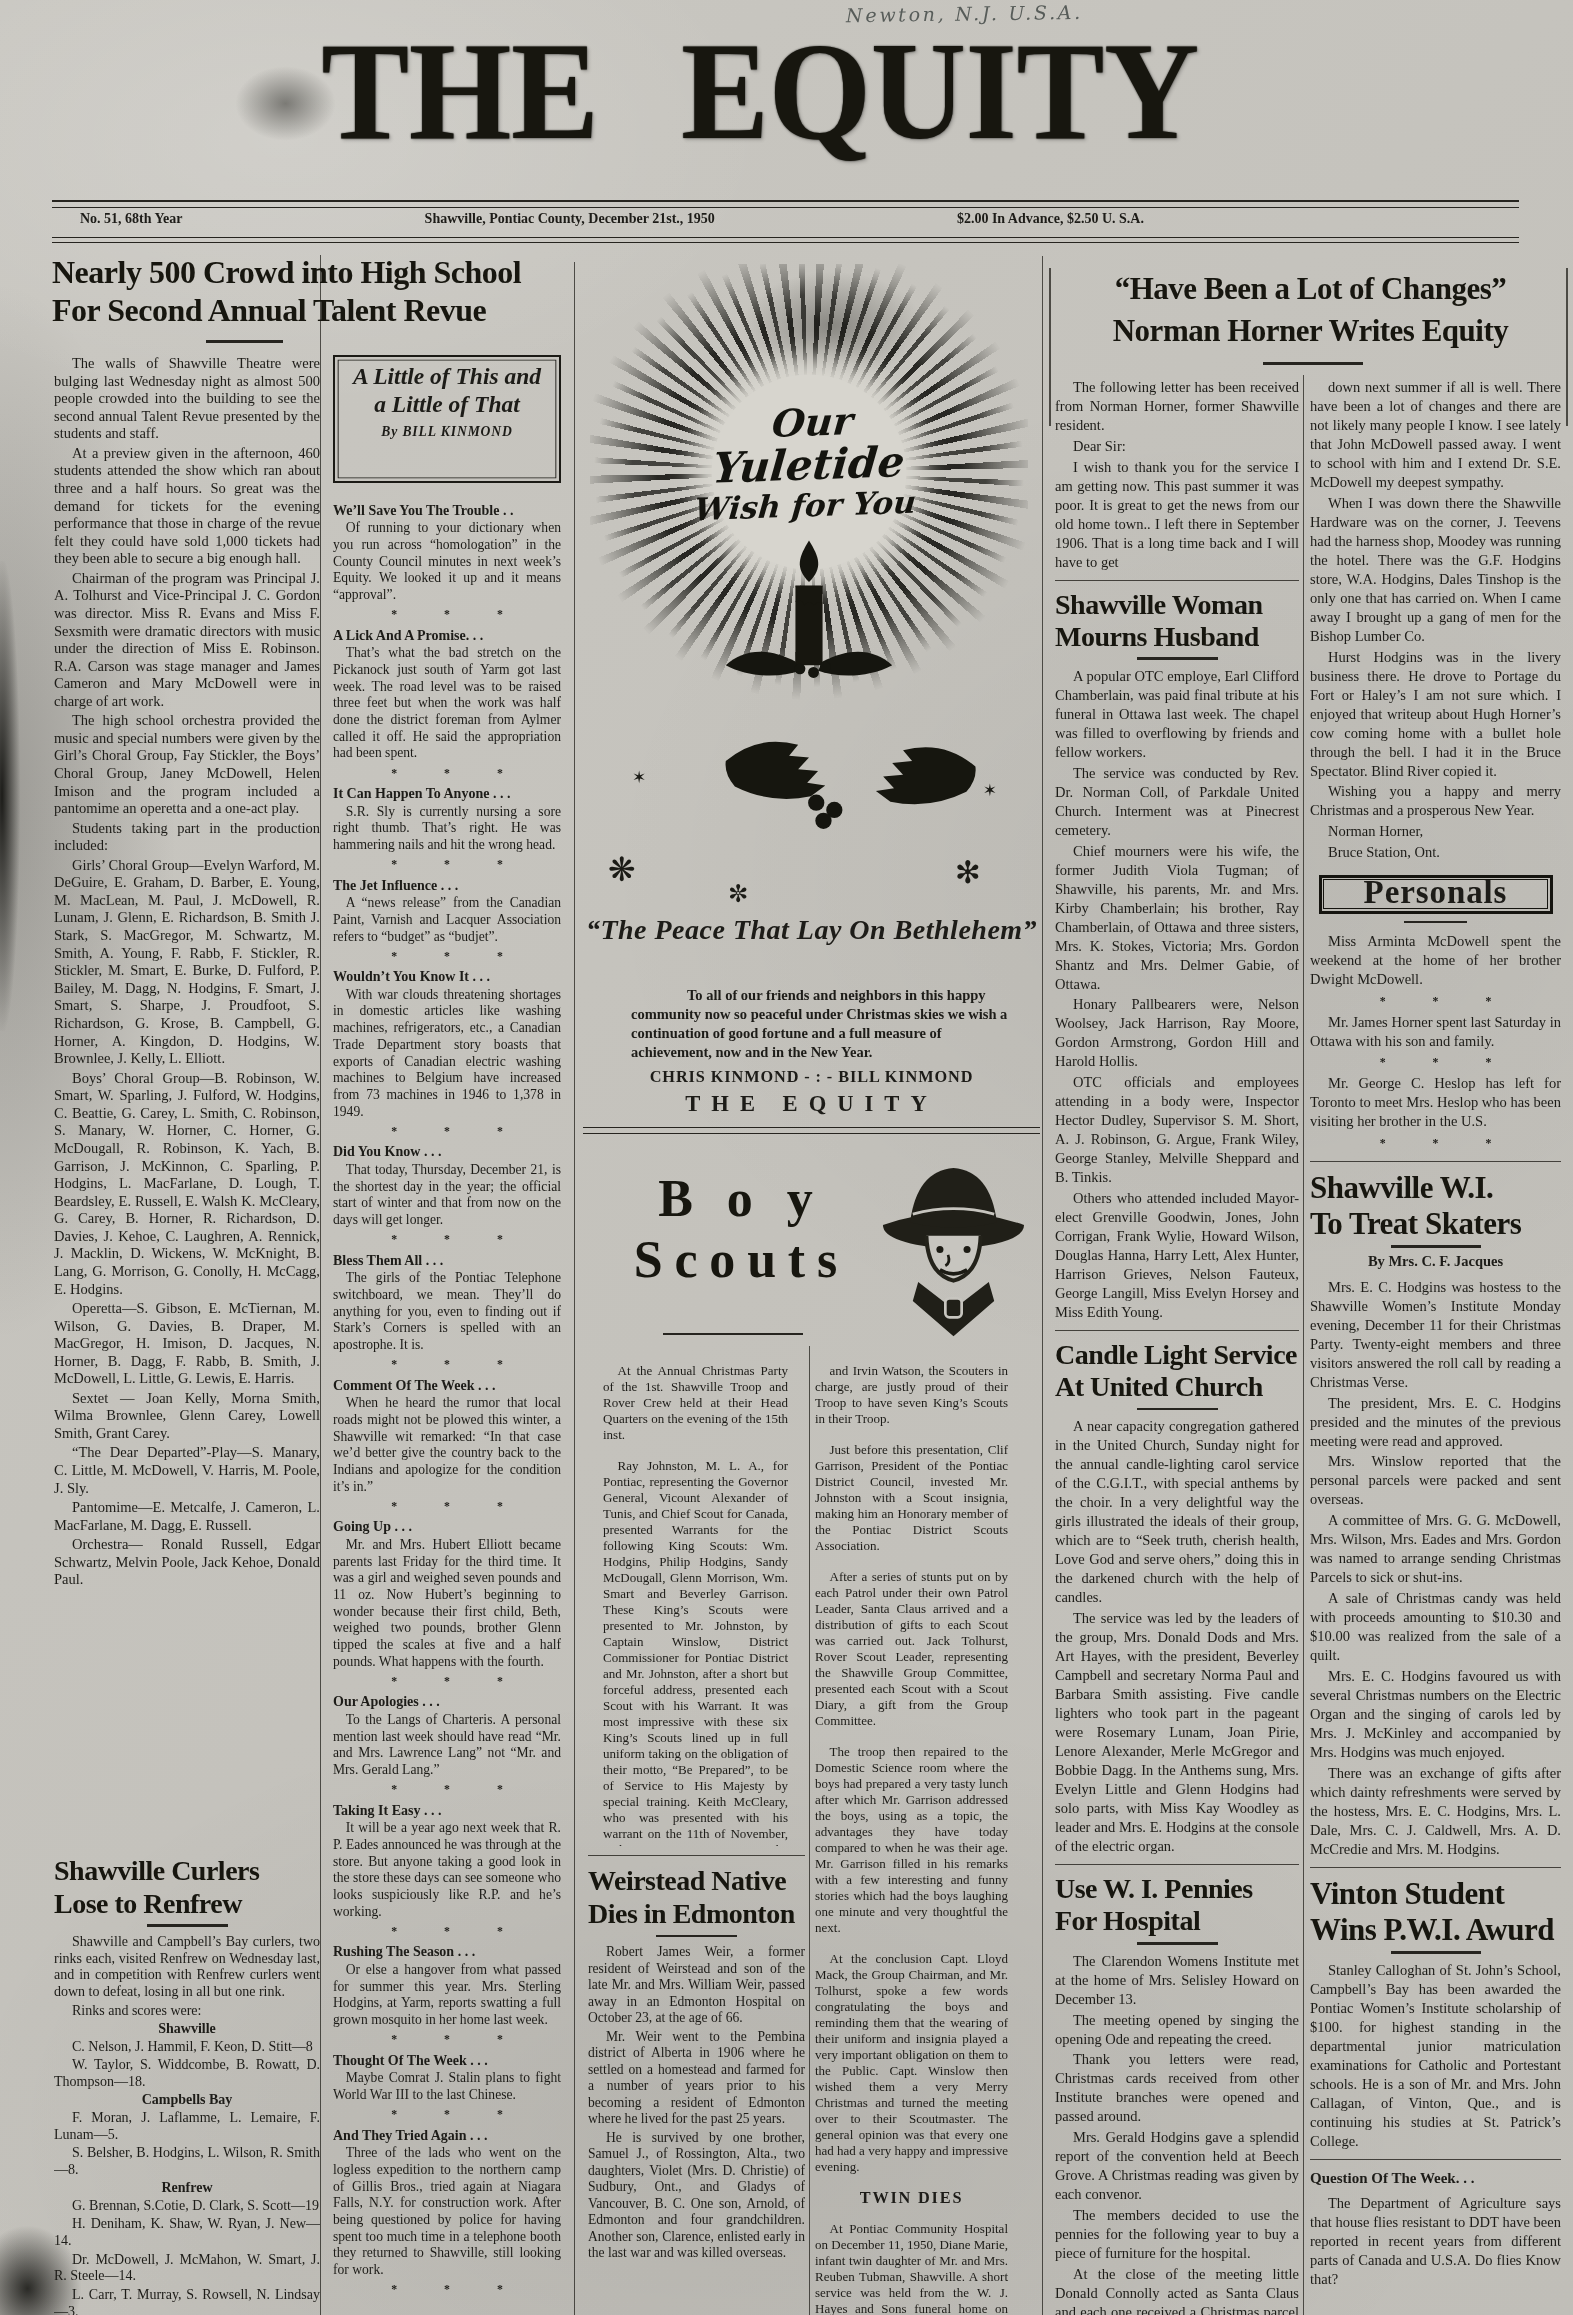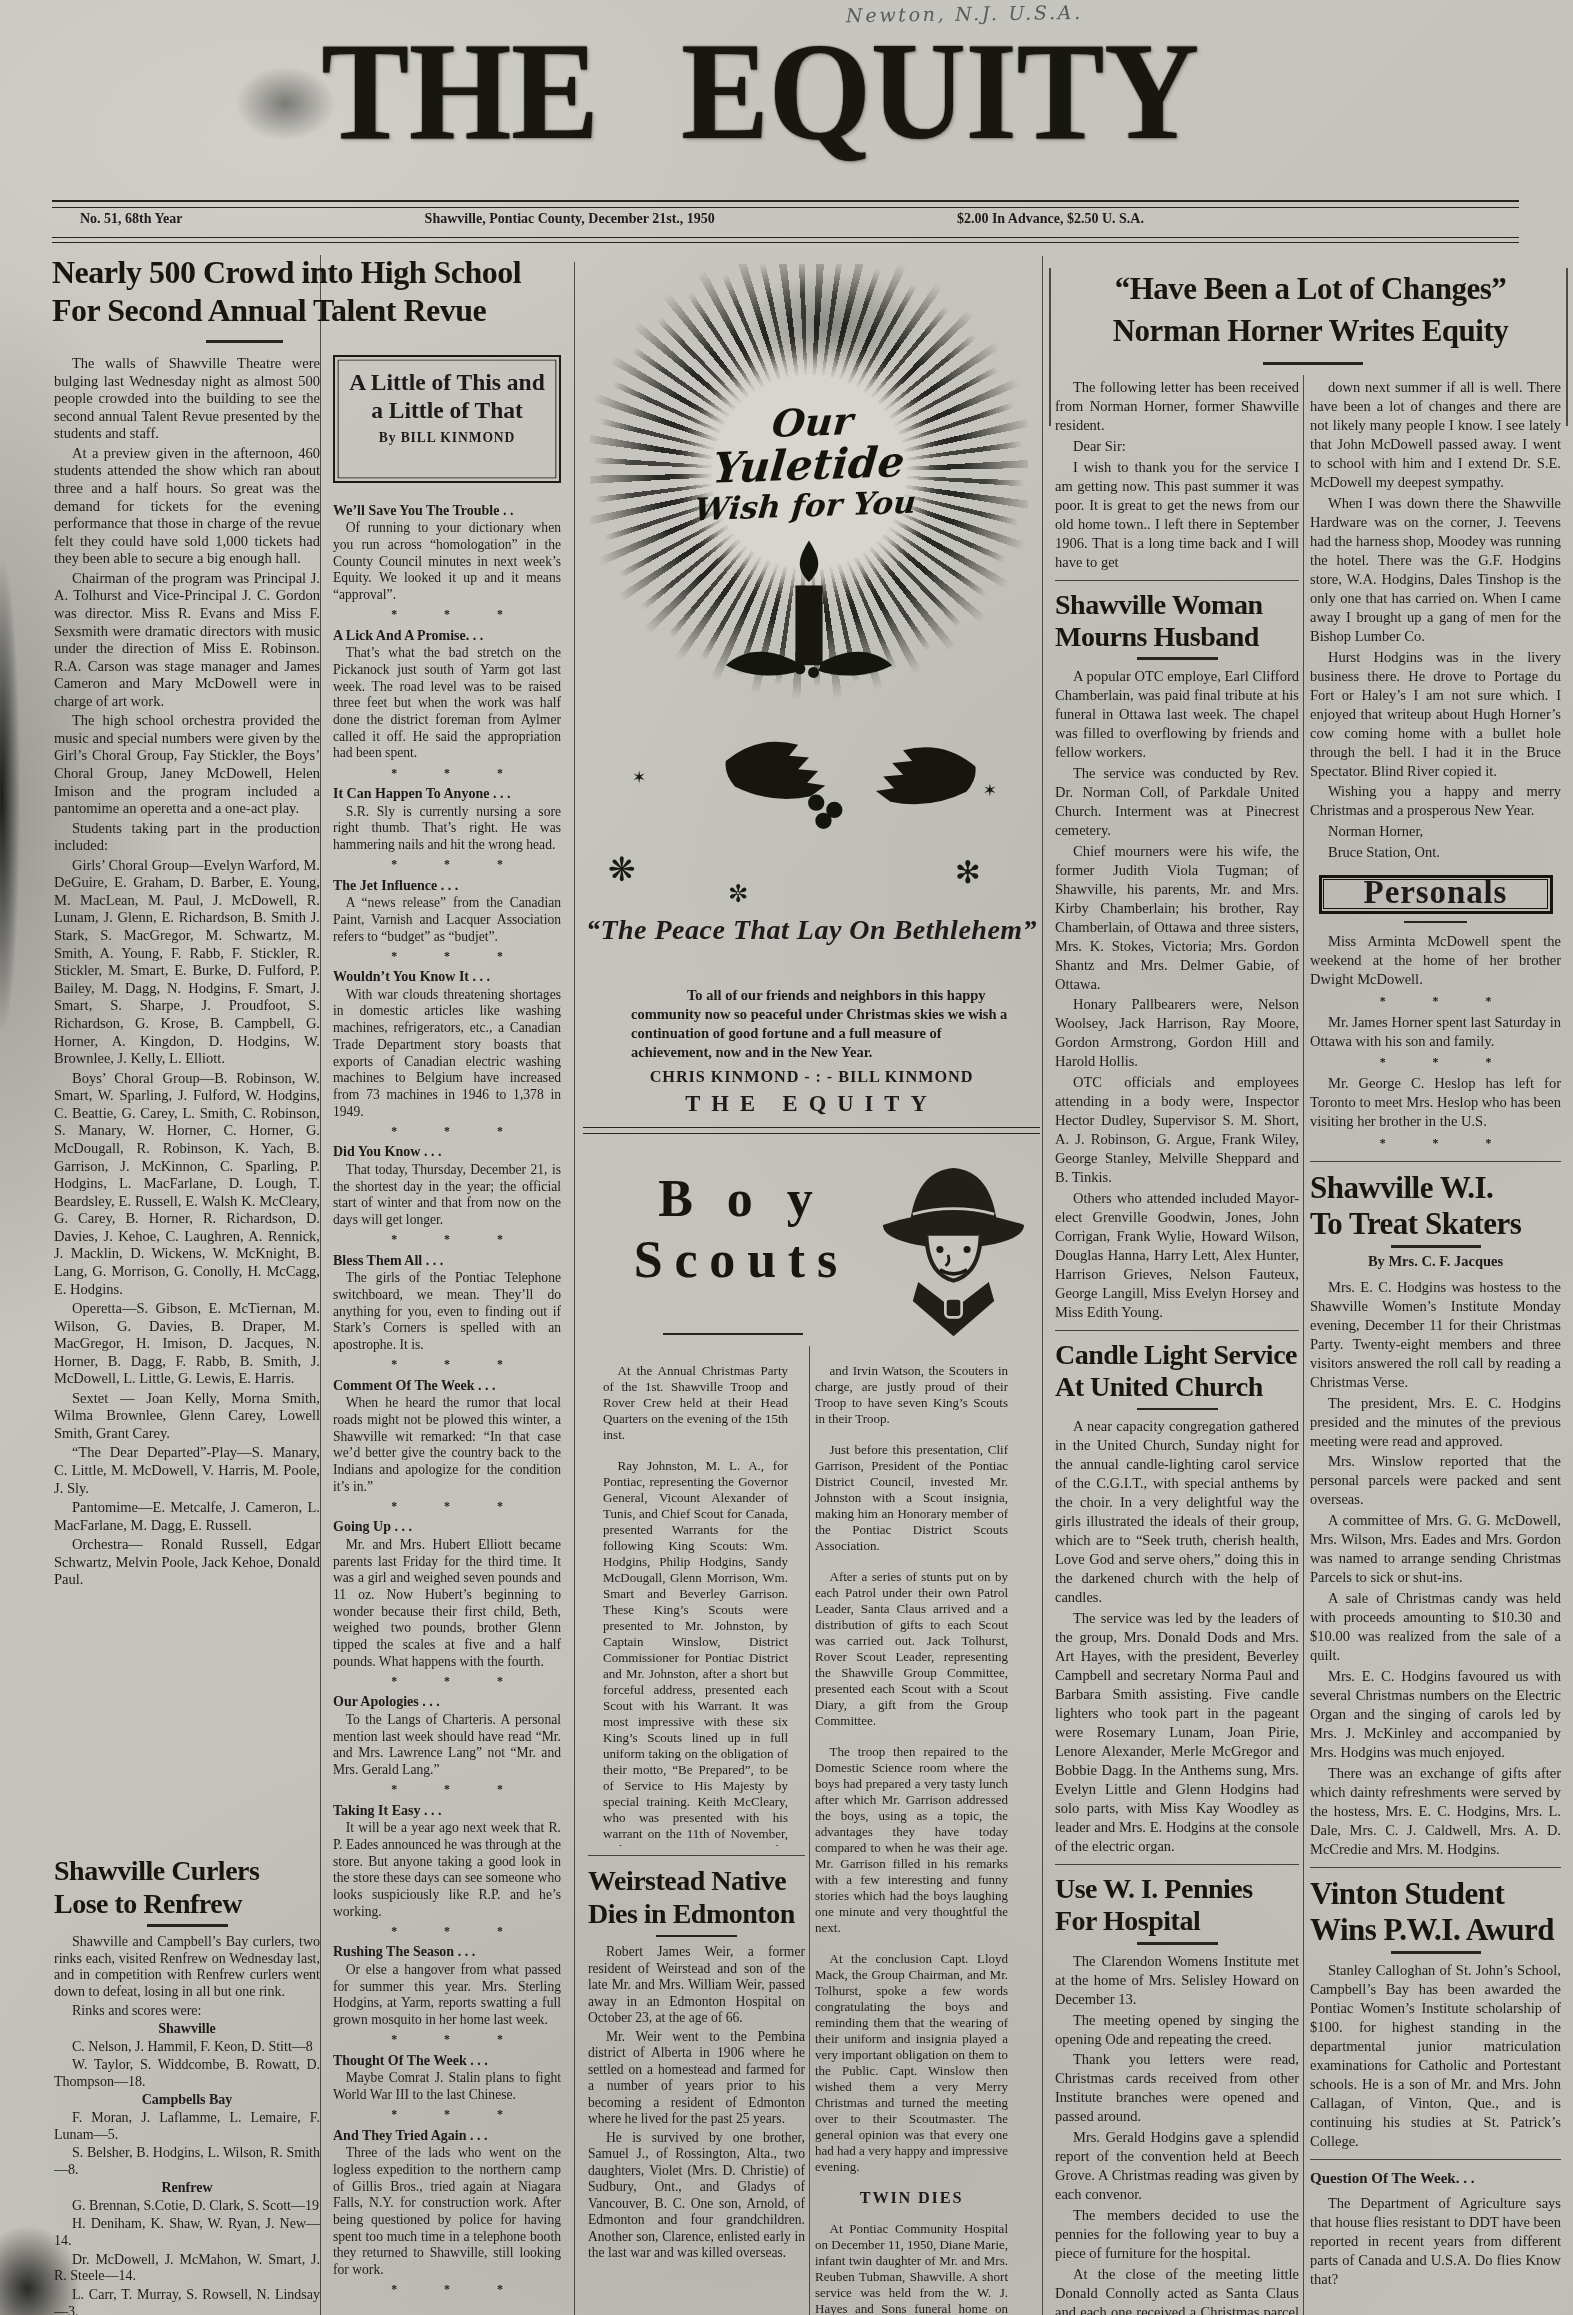--- a/index.html
+++ b/index.html
@@ -53,21 +53,21 @@
   .talent-head{position:absolute;left:52px;top:253px;width:536px;font-size:32px;line-height:38px;}
   .talent-rule{position:absolute;left:206px;top:340px;width:77px;}
   .col1{position:absolute;left:54px;top:355px;width:266px;height:1453px;overflow:hidden;font-size:14.5px;line-height:17.6px;}
   .curlers{position:absolute;left:54px;top:1815px;width:266px;height:501px;overflow:hidden;font-size:14px;line-height:16.7px;margin-top:35px;}
   .curlers .h2{font-size:28px;line-height:33px;}
   .team-head{text-align:center;font-weight:bold;margin:1.8px 0 0.9px;}
 
   
   .kbox{position:absolute;left:333px;top:355px;width:228px;height:128px;box-sizing:border-box;
     border:2.7px solid #1b1a15;box-shadow:inset 0 0 0 2.7px #c6c4be, inset 0 0 0 3.6px #1b1a15;
-    text-align:center;padding-top:11px;}
+    text-align:center;padding-top:5px;font-style:italic;}
   .kbox .t{font-size:23.5px;line-height:28px;font-weight:bold;font-family:"Liberation Serif",serif;}
   .kbox .by{font-size:13.6px;font-weight:bold;margin-top:6.3px;letter-spacing:0.9px;}
   .kcol{position:absolute;left:333px;top:498px;width:228px;height:1818px;overflow:hidden;font-size:13.6px;line-height:16.7px;}
   .kcol h4{font-size:14px;margin:4.5px 0 0.9px;text-align:left;font-weight:bold;font-family:Liberation Serif, serif;}
   .kcol p{margin:0;text-indent:12.7px;text-align:justify;}
 
   
   .yule{position:absolute;left:590px;top:264px;width:438px;height:631px;}
   .burst{position:absolute;inset:0;}
   .bu1{background:repeating-conic-gradient(from 2deg at 50% 33%, rgba(22,22,18,.9) 0deg 2.1deg, transparent 2.1deg 10.6deg);

